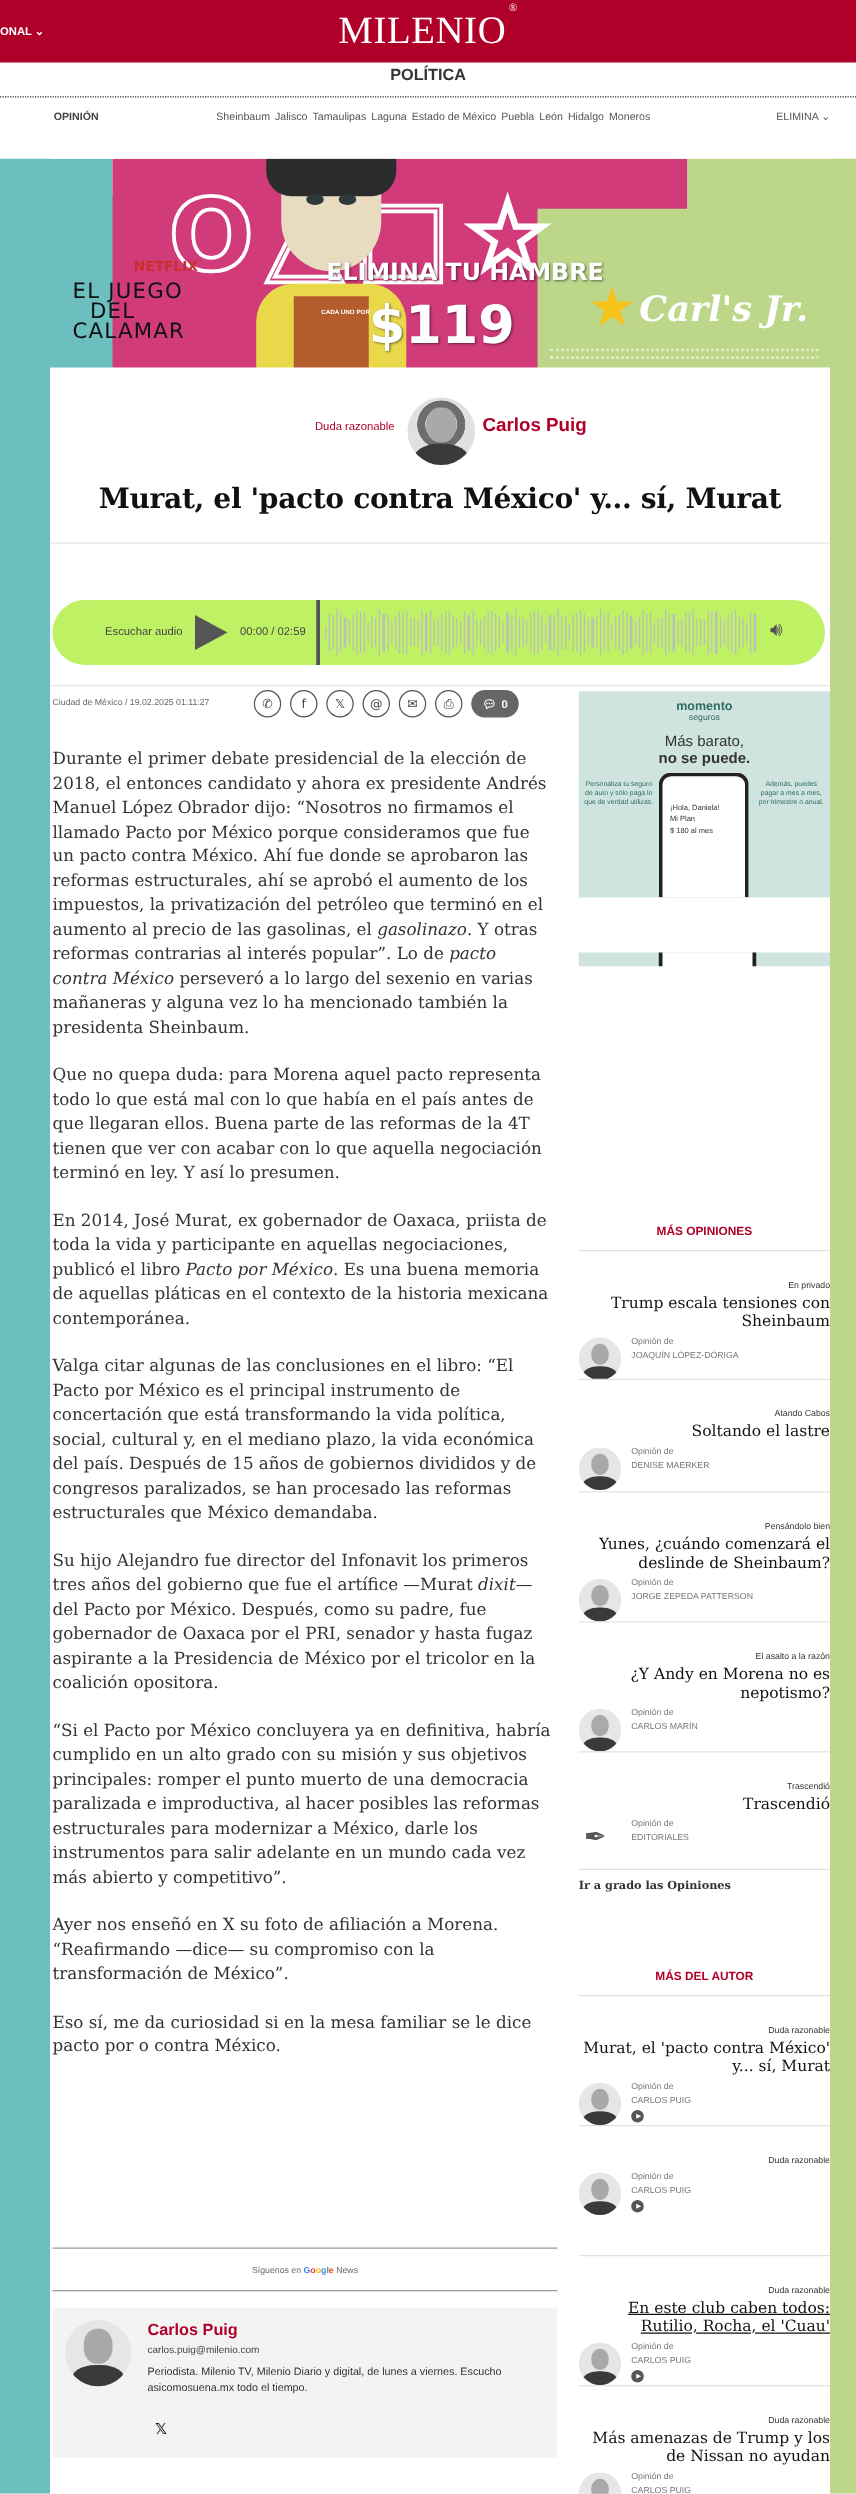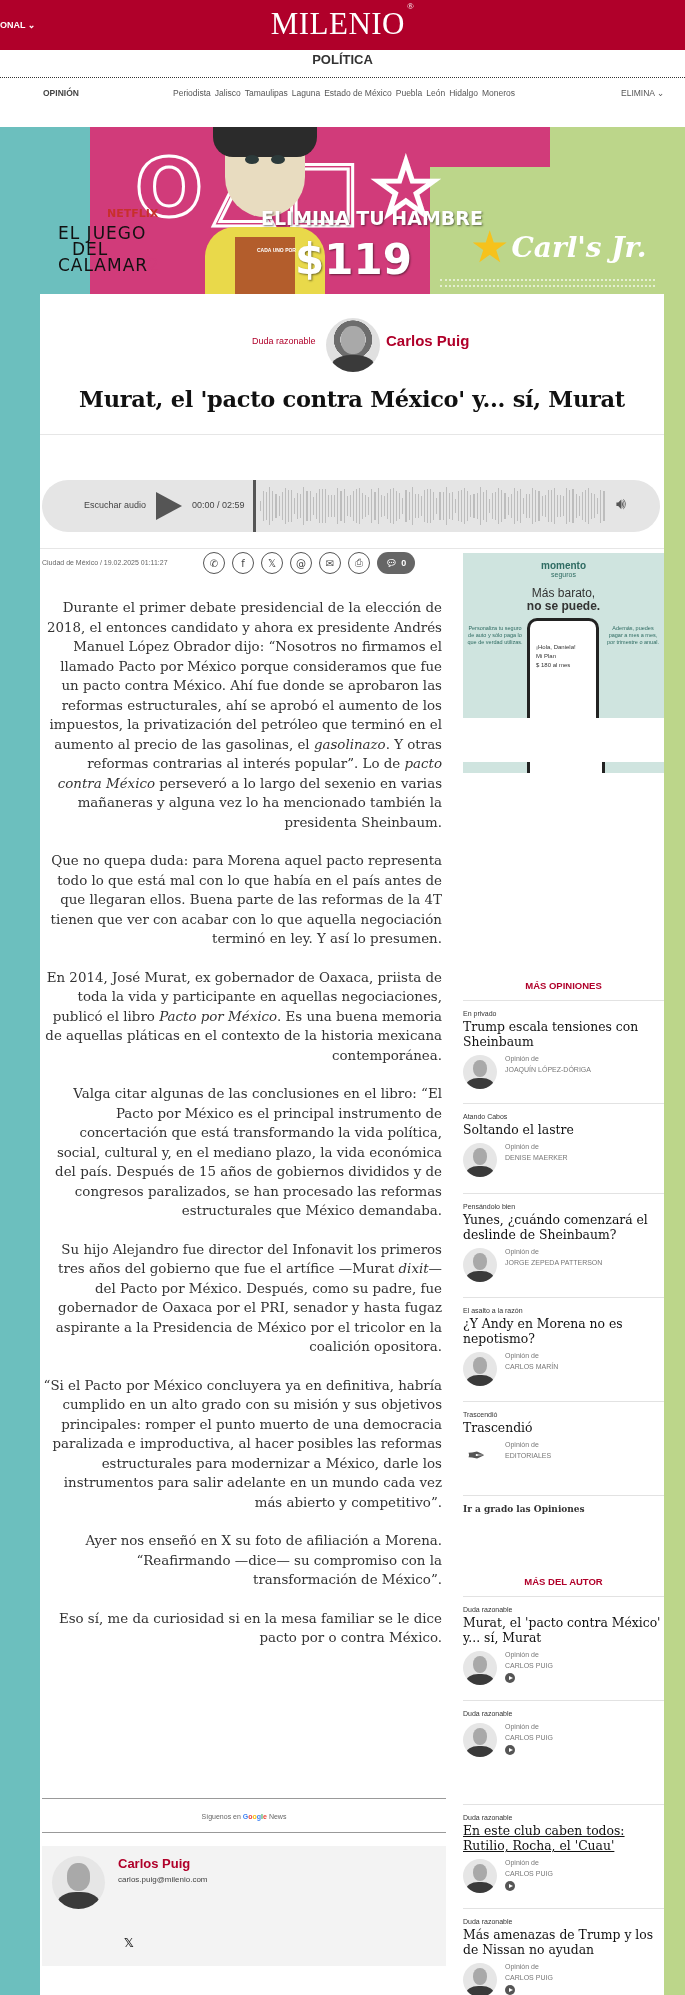--- a/index.html
+++ b/index.html
@@ -50,38 +50,38 @@
   .byline { position: absolute; left: 0; top: 24px; width: 624px; height: 54px; }
   .byline .col { position: absolute; left: 212px; top: 18px; font-size: 9px; color: #b0002a; }
   .byline .avatar { position: absolute; left: 286px; top: 0; width: 54px; height: 54px; border-radius: 50%; background: radial-gradient(circle at 50% 40%, #c6c6c6 0 30%, #6d6d6d 31% 45%, #e0e0e0 46%); overflow: hidden; }
   .avatar-face { position: absolute; border-radius: 50%; background: #e6e6e6; overflow: hidden; }
   .avatar-face::before { content: ""; position: absolute; left: 28%; top: 14%; width: 44%; height: 52%; border-radius: 45%; background: #a9a9a9; }
   .avatar-face::after { content: ""; position: absolute; left: 10%; top: 68%; width: 80%; height: 50%; border-radius: 45% 45% 0 0; background: #3a3a3a; }
   .byline .author { position: absolute; left: 346px; top: 14px; font-size: 15px; font-weight: bold; color: #b0002a; }
   .headline { position: absolute; left: 0; top: 92px; width: 624px; text-align: center; font-family: "DejaVu Serif", serif; font-size: 22.5px; font-weight: bold; color: #111; letter-spacing: -0.3px; }
   .hr1 { position: absolute; left: 0; top: 140px; width: 624px; border-top: 1px solid #e6e6e6; }
 
-  .audio { position: absolute; left: 2px; top: 186px; width: 618px; height: 52px; background: #e5e5e5; border-radius: 26px; }
+  .audio { position: absolute; left: 2px; top: 186px; width: 618px; height: 52px; background: #bef264; border-radius: 26px; }
   .audio .label { position: absolute; left: 42px; top: 20px; font-size: 9px; color: #444; }
   .audio .play { position: absolute; left: 114px; top: 12px; width: 0; height: 0; border-top: 14px solid transparent; border-bottom: 14px solid transparent; border-left: 26px solid #555; }
   .audio .time { position: absolute; left: 150px; top: 20px; font-size: 9px; color: #444; }
   .audio .cursor { position: absolute; left: 211px; top: 0; width: 3px; height: 52px; background: #555; }
   .wave { position: absolute; left: 218px; top: 4px; width: 345px; height: 44px; display: flex; align-items: center; gap: 2px; }
   .wave span { display: block; width: 1.5px; background: #bdbdbd; }
   .audio .vol { position: absolute; left: 574px; top: 14px; font-size: 16px; color: #555; font-family: "DejaVu Sans", sans-serif; }
   .hr2 { position: absolute; left: 0; top: 254px; width: 624px; border-top: 1px solid #e6e6e6; }
 
   .dateline { position: absolute; left: 2px; top: 265px; font-size: 7px; color: #666; }
   .share { position: absolute; left: 163px; top: 258px; display: flex; gap: 7px; align-items: center; }
   .share .circ { width: 22px; height: 22px; border: 1px solid #555; border-radius: 50%; display: flex; align-items: center; justify-content: center; font-size: 10px; color: #444; font-family: "DejaVu Sans", sans-serif; }
   .share .comments { width: 38px; height: 22px; border-radius: 11px; background: #666; color: #fff; font-size: 9px; display: flex; align-items: center; justify-content: center; gap: 4px; font-weight: bold; }
 
   
   .article { position: absolute; left: 2px; top: 304px; width: 400px; font-family: "DejaVu Serif", serif; font-size: 13.4px; line-height: 19.5px; color: #333; }
-  .article p { margin-bottom: 19px; text-align: right; }
+  .article p { margin-bottom: 19px; }
   .article em { font-style: italic; }
 
   .follow-hr1 { position: absolute; left: 2px; top: 1504px; width: 404px; border-top: 1px solid #999; }
   .follow { position: absolute; left: 2px; top: 1519px; width: 404px; text-align: center; font-size: 7px; color: #666; }
   .follow .g { font-weight: bold; }
   .follow .g .c1 { color: #4285f4; } .follow .g .c2 { color: #ea4335; } .follow .g .c3 { color: #fbbc05; } .follow .g .c4 { color: #34a853; }
   .follow-hr2 { position: absolute; left: 2px; top: 1538px; width: 404px; border-top: 1px solid #999; }
 
   .author-box { position: absolute; left: 2px; top: 1552px; width: 404px; height: 120px; background: #f3f3f3; }
   .author-box .ab-avatar { position: absolute; left: 10px; top: 10px; width: 53px; height: 53px; }
@@ -98,21 +98,21 @@
   .ad2 .slogan b { display: block; }
   .ad2 .phone { position: absolute; left: 64px; top: 65px; width: 72px; height: 100px; background: #fff; border: 3px solid #222; border-bottom: none; border-radius: 10px 10px 0 0; }
   .ad2 .ph-text { position: absolute; left: 6px; top: 22px; font-size: 6px; color: #333; line-height: 9px; }
   .ad2 .left-txt { position: absolute; left: 4px; top: 72px; width: 56px; text-align: center; font-size: 5.5px; line-height: 7px; color: #2e6b62; }
   .ad2 .right-txt { position: absolute; left: 142px; top: 72px; width: 56px; text-align: center; font-size: 5.5px; line-height: 7px; color: #2e6b62; }
   .ad2b { position: absolute; left: 423px; top: 468px; width: 201px; height: 11px; background: #cfe4df; }
   .ad2b::after { content: ""; position: absolute; left: 64px; top: 0; width: 72px; height: 11px; background: #fff; border-left: 3px solid #222; border-right: 3px solid #222; }
 
   .side-title { position: absolute; left: 423px; width: 201px; text-align: center; font-size: 9.5px; font-weight: bold; color: #b0002a; }
   .side-list { position: absolute; left: 423px; width: 201px; }
-  .side-item { border-top: 1px solid #e2e2e2; padding-top: 9px; position: relative; }
+  .side-item { border-top: 1px solid #e2e2e2; padding-top: 24px; position: relative; text-align: right; }
   .side-item .kicker { font-size: 7px; color: #333; }
   .side-item .title { font-family: "DejaVu Serif", serif; font-size: 12.4px; line-height: 15px; color: #111; margin-top: 2px; }
   .side-item .title.underline { text-decoration: underline; }
   .side-item .byrow { position: relative; height: 40px; margin-top: 6px; }
   .side-item .mini-av { position: absolute; left: 0; top: 0; width: 34px; height: 34px; }
   .side-item .op { position: absolute; left: 42px; top: 0; font-size: 7px; color: #777; }
   .side-item .opname { position: absolute; left: 42px; top: 11px; font-size: 7px; color: #777; text-transform: uppercase; }
   .side-item .playdot { position: absolute; left: 42px; top: 22px; width: 10px; height: 10px; border-radius: 50%; background: #555; }
   .side-item .playdot::after { content: ""; position: absolute; left: 4px; top: 2.5px; border-top: 2.5px solid transparent; border-bottom: 2.5px solid transparent; border-left: 4px solid #fff; }
   .ed-icon { position: absolute; left: 4px; top: 2px; font-size: 22px; color: #555; font-family: "DejaVu Sans", sans-serif; }
@@ -123,21 +123,21 @@
 
 <div class="topbar">
   <span class="edition"><span>ONAL</span> <span>⌄</span></span>
   <div class="logo"><span>MILENIO</span><sup>®</sup></div>
 </div>
 <div class="section-title">POLÍTICA</div>
 <div class="dotted"></div>
 <nav class="nav">
   <span class="opinion">OPINIÓN</span>
   <span class="cities">
-    <span>Periodista</span>
+    <span>Sheinbaum</span>
     <span>Jalisco</span>
     <span>Tamaulipas</span>
     <span>Laguna</span>
     <span>Estado de México</span>
     <span>Puebla</span>
     <span>León</span>
     <span>Hidalgo</span>
     <span>Moneros</span>
   </span>
   <span class="impreso"><span>ELIMINA</span> <span>⌄</span></span>
@@ -338,20 +338,21 @@
     <span>Síguenos en</span>
     <span class="g"><span class="c1">G</span><span class="c2">o</span><span class="c3">o</span><span class="c1">g</span><span class="c4">l</span><span class="c2">e</span></span>
     <span>News</span>
   </div>
   <div class="follow-hr2"></div>
 
   <div class="author-box">
     <div class="ab-avatar avatar-face"></div>
     <div class="ab-name">Carlos Puig</div>
     <div class="ab-mail">carlos.puig@milenio.com</div>
+    <div class="ab-bio">Periodista. Milenio TV, Milenio Diario y digital, de lunes a viernes. Escucho asicomosuena.mx todo el tiempo.</div>
     <div class="ab-x">𝕏</div>
   </div>
 
   <div class="ad2">
     <div class="brand"><span>momento</span><small>seguros</small></div>
     <div class="slogan"><span>Más barato,</span><b>no se puede.</b></div>
     <div class="left-txt">Personaliza tu seguro de auto y sólo paga lo que de verdad utilizas.</div>
     <div class="phone">
       <div class="ph-text">
           <div>¡Hola, Daniela!</div>

